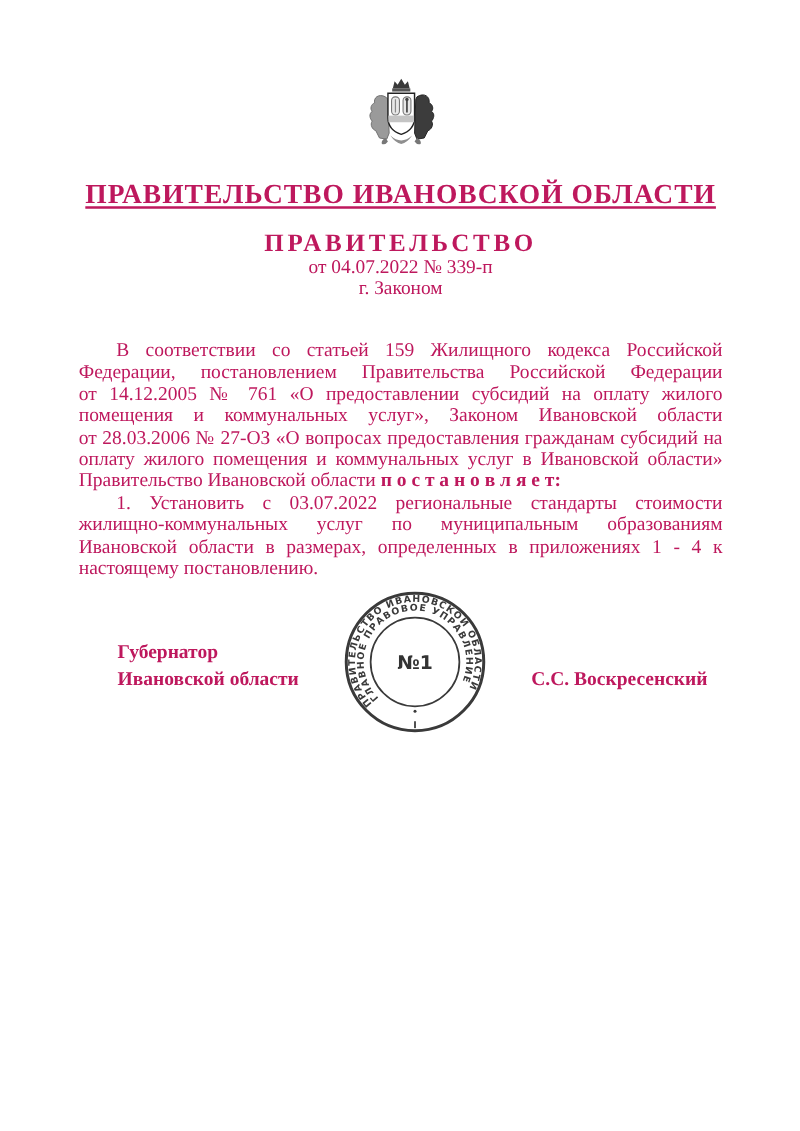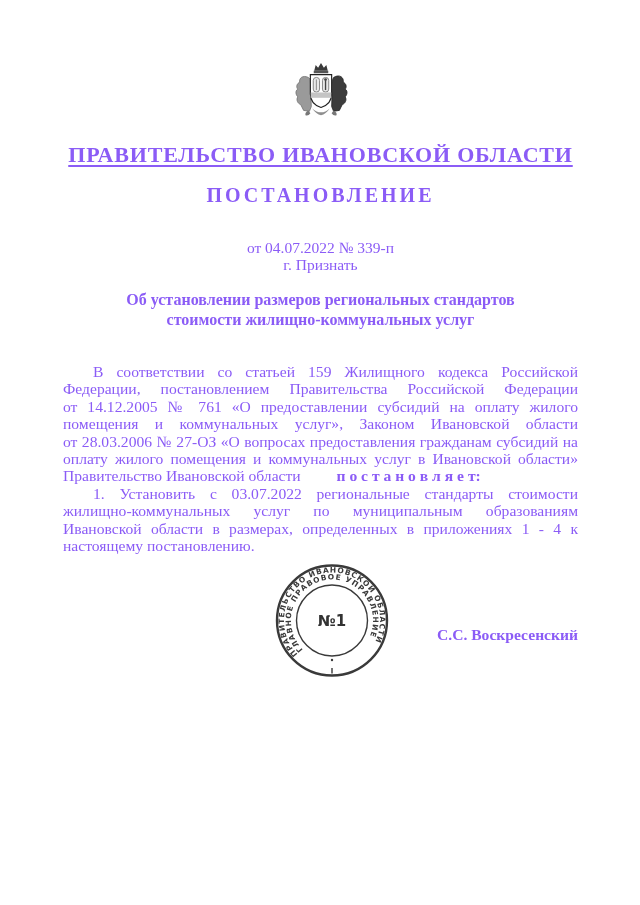--- a/index.html
+++ b/index.html
@@ -1,21 +1,21 @@
 <!DOCTYPE html>
 <html><head>
 <meta charset="utf-8">
 <style>
   html, body { margin:0; padding:0; background:#ffffff; }
   .page {
     position: relative;
     width: 640px;
     height: 905px;
     background: #ffffff;
-    color: #8b5cf6;
+    color: #be185d;
     font-family: "Liberation Serif", serif;
     box-sizing: border-box;
     padding: 0 62px 0 63px;
     overflow: hidden;
   }
   .emblem { display:block; margin: 62px auto 0; }
   .authority {
     margin: 21px 0 0;
     text-align: center;
     font-size: 22px;
@@ -32,47 +32,47 @@
     font-weight: bold;
     font-size: 20px;
     line-height: 22px;
     letter-spacing: 3px;
   }
   .date-line, .city-line {
     text-align: center;
     font-size: 15.5px;
     line-height: 16.5px;
   }
-  .date-line { margin-top: 34px; }
+  .date-line { }
   .subject {
     margin: 17px auto 0;
     max-width: 460px;
     text-align: center;
     font-weight: bold;
     font-size: 16px;
     line-height: 20px;
   }
   .body-text {
     margin-top: 33px;
     font-size: 15.6px;
     line-height: 17.4px;
     text-align: justify;
   }
   .body-text p { margin: 0; text-indent: 30px; }
-  .resolves { font-weight: bold; margin-left: 32px; }
+  .resolves { font-weight: bold; }
   .sig-area {
     position: relative;
     margin-top: 48px;
     height: 130px;
     font-weight: bold;
     font-size: 15.6px;
     line-height: 22px;
   }
   .sig-left { position: absolute; left: 31px; top: 0; }
-  .sig-name { position: absolute; right: 0; top: 22px; }
+  .sig-name { position: absolute; right: 12px; top: 22px; }
   .stamp { position: absolute; left: 212px; top: -39px; }
   .stamp-ring {
     font-family: "DejaVu Sans", sans-serif;
     font-size: 7.5px;
     font-weight: bold;
     letter-spacing: 0.9px;
     fill: #3a3a3a;
   }
   .stamp-ring.inner { letter-spacing: 1px; }
   .stamp-center {
@@ -104,33 +104,36 @@
     <circle cx="39.7" cy="18.2" r="1.4" fill="#444"></circle>
     <rect x="24.4" y="31.5" width="21.2" height="5.5" fill="#c4c4c4"></rect>
 
     <path d="M26 48 q9 8 18 0 q-4 6 -9 7 q-5 -1 -9 -7 z" fill="#8f8f8f"></path>
     <path d="M22 50 q-4 2 -3 5 q3 1 5 -2 z" fill="#777"></path>
     <path d="M48 50 q4 2 3 5 q-3 1 -5 -2 z" fill="#777"></path>
   </svg>
 
   <h1 class="authority">ПРАВИТЕЛЬСТВО ИВАНОВСКОЙ ОБЛАСТИ</h1>
 
-  <div class="doc-type">ПОСТАНОВЛЕНИЕ</div>
+  <div class="doc-type">ПРАВИТЕЛЬСТВО</div>
 
   <div class="date-line">от 04.07.2022 №&nbsp;339-п</div>
-  <div class="city-line">г. Признать</div>
+  <div class="city-line">г. Законом</div>
 
-  <div class="subject">Об установлении размеров региональных стандартов стоимости жилищно-коммунальных услуг</div>
 
   <div class="body-text">
     <p><span>В соответствии со статьей 159 Жилищного кодекса Российской Федерации, постановлением Правительства Российской Федерации от&nbsp;14.12.2005 №&nbsp;761 «О предоставлении субсидий на оплату жилого помещения и коммунальных услуг», Законом Ивановской области от&nbsp;28.03.2006 №&nbsp;27-ОЗ «О вопросах предоставления гражданам субсидий на оплату жилого помещения и коммунальных услуг в Ивановской области» Правительство Ивановской области </span><span class="resolves">п о с т а н о в л я е т:</span></p>
     <p>1. Установить с 03.07.2022 региональные стандарты стоимости жилищно-коммунальных услуг по муниципальным образованиям Ивановской области в размерах, определенных в приложениях 1 - 4 к настоящему постановлению.</p>
   </div>
 
   <div class="sig-area">
+    <div class="sig-left">
+      <div>Губернатор</div>
+      <div>Ивановской области</div>
+    </div>
 
     <svg class="stamp" width="114" height="115" viewBox="0 0 114 115" aria-hidden="true">
       <circle cx="57" cy="57.5" r="55" fill="none" stroke="#3a3a3a" stroke-width="2.4"></circle>
       <circle cx="57" cy="57.5" r="35.5" fill="none" stroke="#3a3a3a" stroke-width="1.4"></circle>
       <defs>
         <path id="stampOuterPath" d="M57,105.5 A48,48 0 1,1 57,9.5 A48,48 0 1,1 57,105.5" fill="none"></path>
         <path id="stampInnerPath" d="M57,98.5 A41,41 0 1,1 57,16.5 A41,41 0 1,1 57,98.5" fill="none"></path>
       </defs>
       <text class="stamp-ring"><textPath href="#stampOuterPath" startOffset="38">ПРАВИТЕЛЬСТВО ИВАНОВСКОЙ ОБЛАСТИ</textPath></text>
       <text class="stamp-ring inner"><textPath href="#stampInnerPath" startOffset="32">ГЛАВНОЕ ПРАВОВОЕ УПРАВЛЕНИЕ</textPath></text>

